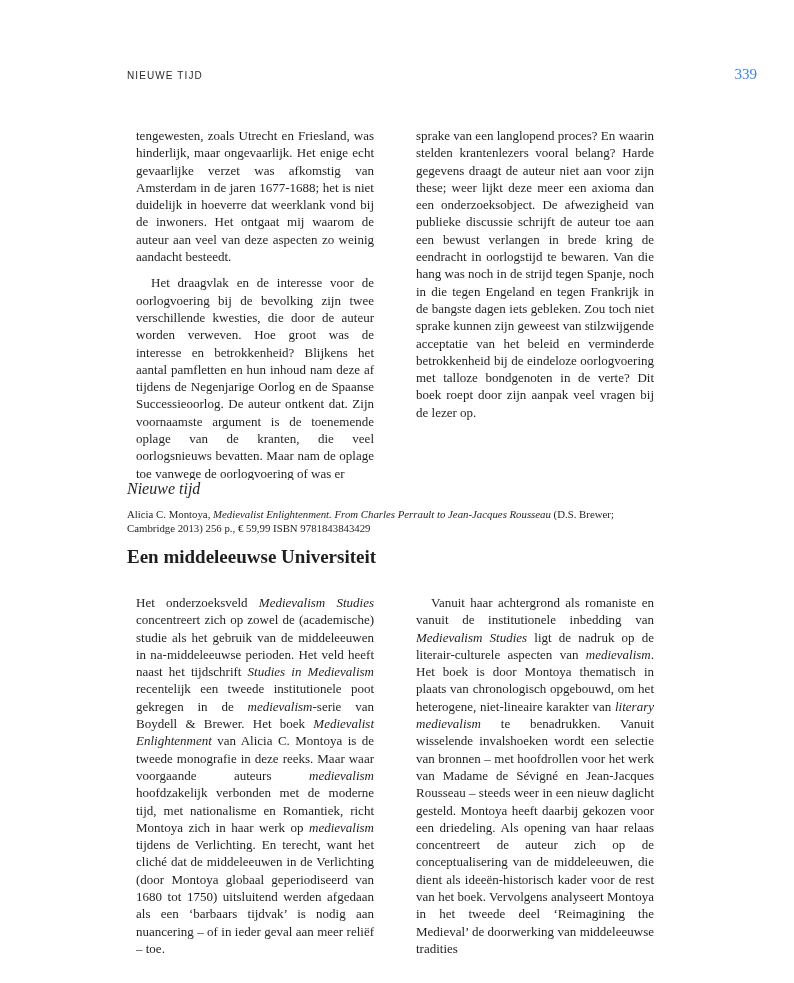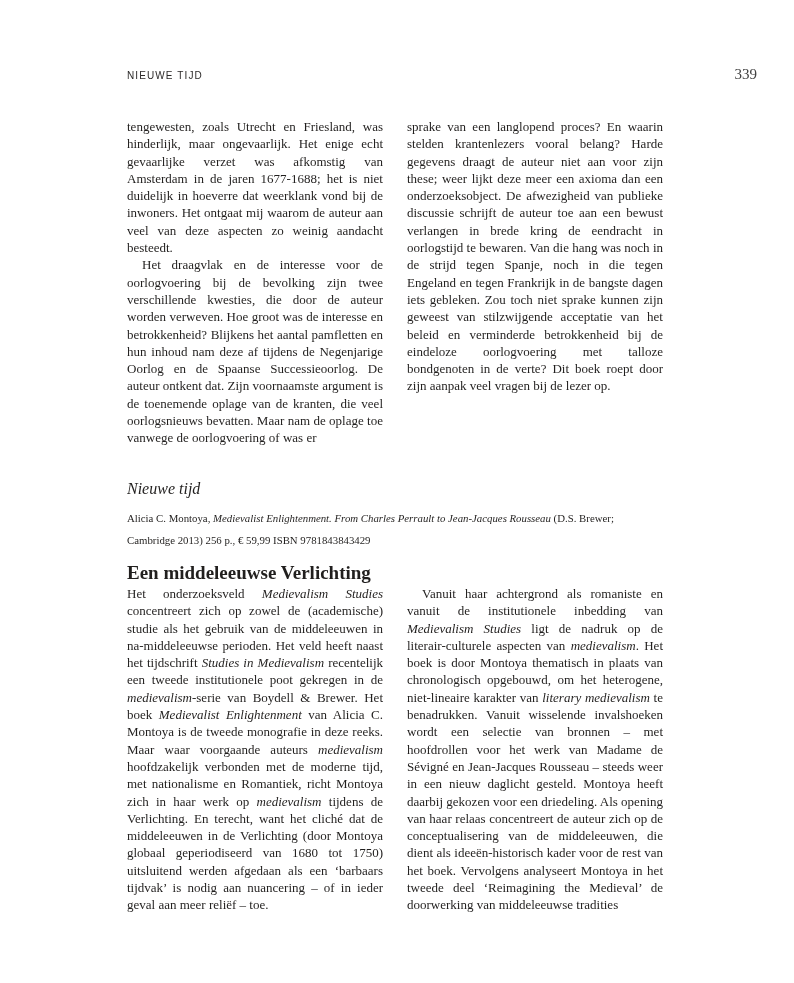--- a/index.html
+++ b/index.html
@@ -24,33 +24,33 @@
   }
   .running-title {
     font-family: "Liberation Sans", sans-serif;
     font-size: 10px;
     letter-spacing: 1.1px;
     color: #2b2928;
   }
   .page-number {
     font-family: "Liberation Serif", serif;
     font-size: 15px;
-    color: #404040;
+    color: #3b82f6;
   }
   
   .content {
     position: absolute;
     top: 118px;
     left: 127px;
     width: 536px;
   }
   .two-col { display: flex; gap: 24px; }
   .col { width: 256px; }
   p.body-text {
-    margin: 0;
+    margin: 9px;
     font-size: 13px;
     line-height: 17.3px;
     text-align: justify;
     hyphens: auto;
     -webkit-hyphens: auto;
   }
   p.indent { text-indent: 15px; }
   .section-prev { height: 362px; overflow: hidden; }
   .signature {
     margin-top: 18px;
@@ -63,21 +63,21 @@
   .section-heading {
     margin: 0;
     font-size: 16px;
     font-style: italic;
     font-weight: normal;
     line-height: 18px;
   }
   .citation {
     margin: 9px 0 0 0;
     font-size: 10.8px;
-    line-height: 22px;
+    line-height: 14px;
     text-align: left;
   }
   .review-title {
     margin: 11px 0 0 0;
     font-size: 19px;
     font-weight: bold;
     line-height: 22px;
   }
   
   .page-footer {
@@ -112,21 +112,21 @@
         <p class="body-text indent"><span>Het draagvlak en de interesse voor de oorlogvoering bij de bevolking zijn twee verschillende kwesties, die door de auteur worden verweven. Hoe groot was de interesse en betrokkenheid? Blijkens het aantal pamfletten en hun inhoud nam deze af tijdens de Negenjarige Oorlog en de Spaanse Successieoorlog. De auteur ontkent dat. Zijn voornaamste argument is de toenemende oplage van de kranten, die veel oorlogsnieuws bevatten. Maar nam de oplage toe vanwege de oorlogvoering of was er</span></p>
       </div>
       <div class="col">
         <p class="body-text"><span>sprake van een langlopend proces? En waarin stelden krantenlezers vooral belang? Harde gegevens draagt de auteur niet aan voor zijn these; weer lijkt deze meer een axioma dan een onderzoeksobject. De afwezigheid van publieke discussie schrijft de auteur toe aan een bewust verlangen in brede kring de eendracht in oorlogstijd te bewaren. Van die hang was noch in de strijd tegen Spanje, noch in die tegen Engeland en tegen Frankrijk in de bangste dagen iets gebleken. Zou toch niet sprake kunnen zijn geweest van stilzwijgende acceptatie van het beleid en verminderde betrokkenheid bij de eindeloze oorlogvoering met talloze bondgenoten in de verte? Dit boek roept door zijn aanpak veel vragen bij de lezer op.</span></p>
       </div>
     </div>
 
     <div class="review-header">
       <h3 class="section-heading">Nieuwe tijd</h3>
       <p class="citation"><span>Alicia C. Montoya, </span><i>Medievalist Enlightenment. From Charles Perrault to Jean-Jacques Rousseau</i><span> (D.S. Brewer; Cambridge 2013) 256 p., € 59,99 ISBN 9781843843429</span></p>
-      <h2 class="review-title">Een middeleeuwse Verlichting</h2>
+      <h2 class="review-title">Een middeleeuwse Universiteit</h2>
     </div>
 
     <div class="two-col review-body">
       <div class="col">
         <p class="body-text"><span>Het onderzoeksveld </span><i>Medievalism Studies</i><span> concentreert zich op zowel de (academische) studie als het gebruik van de middeleeuwen in na-middeleeuwse perioden. Het veld heeft naast het tijdschrift </span><i>Studies in Medievalism</i><span> recentelijk een tweede institutionele poot gekregen in de </span><i>medievalism</i><span>-serie van Boydell &amp; Brewer. Het boek </span><i>Medievalist Enlightenment</i><span> van Alicia C. Montoya is de tweede monografie in deze reeks. Maar waar voorgaande auteurs </span><i>medievalism</i><span> hoofdzakelijk verbonden met de moderne tijd, met nationalisme en Romantiek, richt Montoya zich in haar werk op </span><i>medievalism</i><span> tijdens de Verlichting. En terecht, want het cliché dat de middeleeuwen in de Verlichting (door Montoya globaal geperiodiseerd van 1680 tot 1750) uitsluitend werden afgedaan als een ‘barbaars tijdvak’ is nodig aan nuancering – of in ieder geval aan meer reliëf – toe.</span></p>
       </div>
       <div class="col">
         <p class="body-text indent"><span>Vanuit haar achtergrond als romaniste en vanuit de institutionele inbedding van </span><i>Medievalism Studies</i><span> ligt de nadruk op de literair-culturele aspecten van </span><i>medievalism</i><span>. Het boek is door Montoya thematisch in plaats van chronologisch opgebouwd, om het heterogene, niet-lineaire karakter van </span><i>literary medievalism</i><span> te benadrukken. Vanuit wisselende invalshoeken wordt een selectie van bronnen – met hoofdrollen voor het werk van Madame de Sévigné en Jean-Jacques Rousseau – steeds weer in een nieuw daglicht gesteld. Montoya heeft daarbij gekozen voor een driedeling. Als opening van haar relaas concentreert de auteur zich op de conceptualisering van de middeleeuwen, die dient als ideeën-historisch kader voor de rest van het boek. Vervolgens analyseert Montoya in het tweede deel ‘Reimagining the Medieval’ de doorwerking van middeleeuwse tradities</span></p>
       </div>
     </div>

